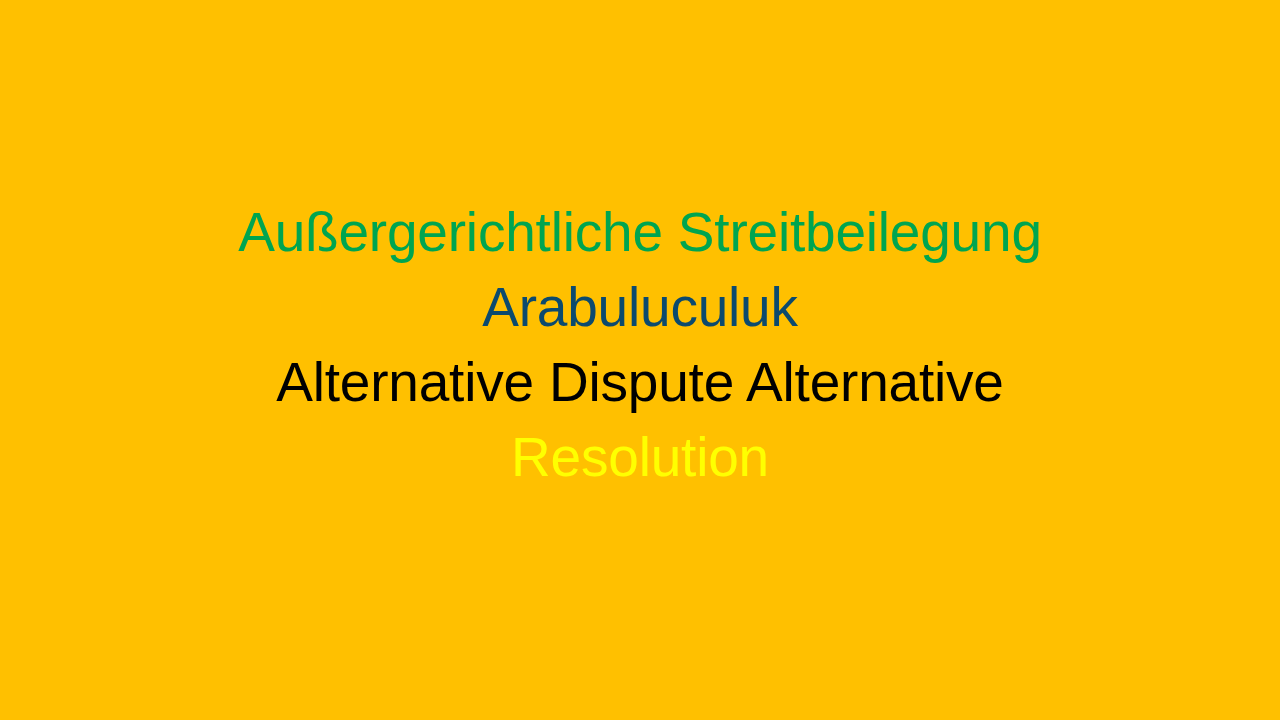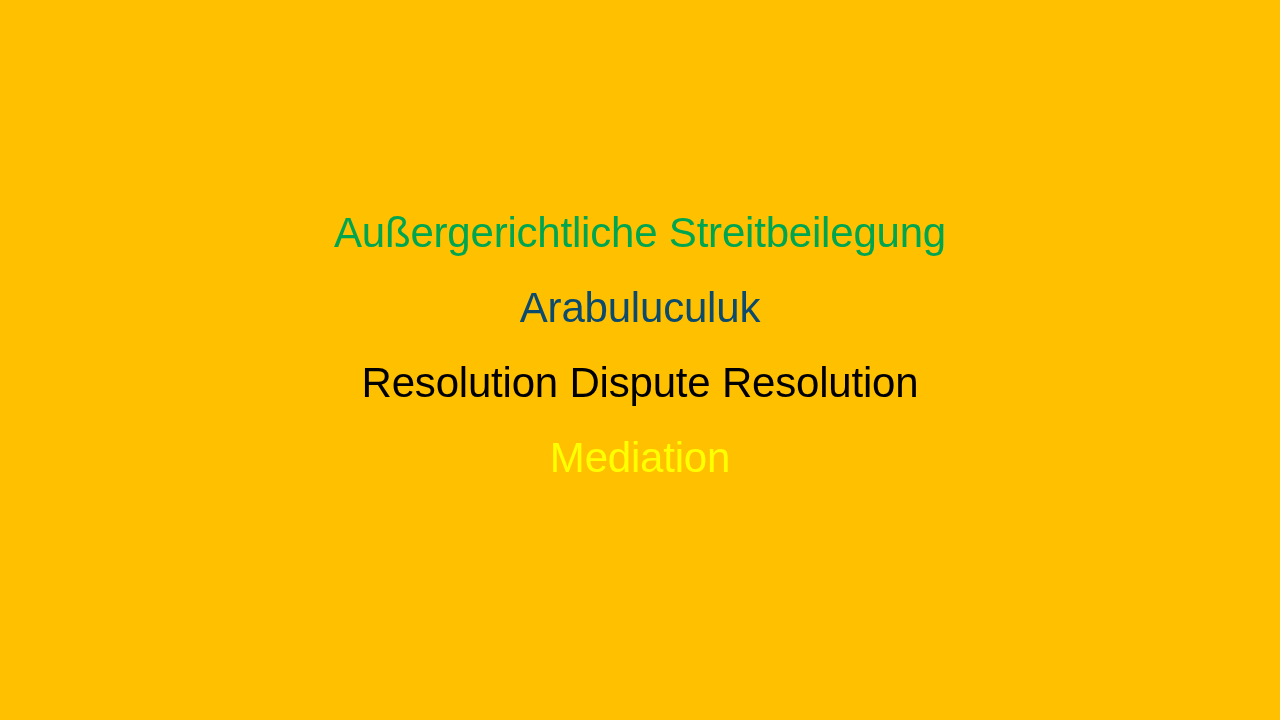--- a/index.html
+++ b/index.html
@@ -31,21 +31,21 @@
     margin: 0 auto;
     text-align: center;
     
     transform: translateY(-15px);
   }
 
   .title-line {
     display: block;
     text-align: center;
     font-weight: 400;
-    font-size: 42px;
+    font-size: 55px;
     line-height: 75px;
     letter-spacing: -0.2px;
     white-space: nowrap;
   }
 
   
   .line-1 { color: #00A550; }
   .line-2 { color: #29ABE2; }
   .line-3 { color: #000000; }
   .line-4 { color: #FFFF00; }
@@ -55,19 +55,19 @@
 <body>
 
 <div id="slide" style="background-color: rgb(255, 192, 0);">
 
   <div id="title-block">
 
     <span class="title-line line-1" style="color: rgb(0, 165, 80);">Außergerichtliche Streitbeilegung</span>
 
     <span class="title-line line-2" style="color: #0c4a6e;">Arabuluculuk</span>
 
-    <span class="title-line line-3" style="color: rgb(0, 0, 0);">Resolution Dispute Resolution</span>
+    <span class="title-line line-3" style="color: rgb(0, 0, 0);">Alternative Dispute Alternative</span>
 
-    <span class="title-line line-4" style="color: rgb(255, 255, 0);">Mediation</span>
+    <span class="title-line line-4" style="color: rgb(255, 255, 0);">Resolution</span>
 
 
   </div>
 </div>
 
 </body></html>

